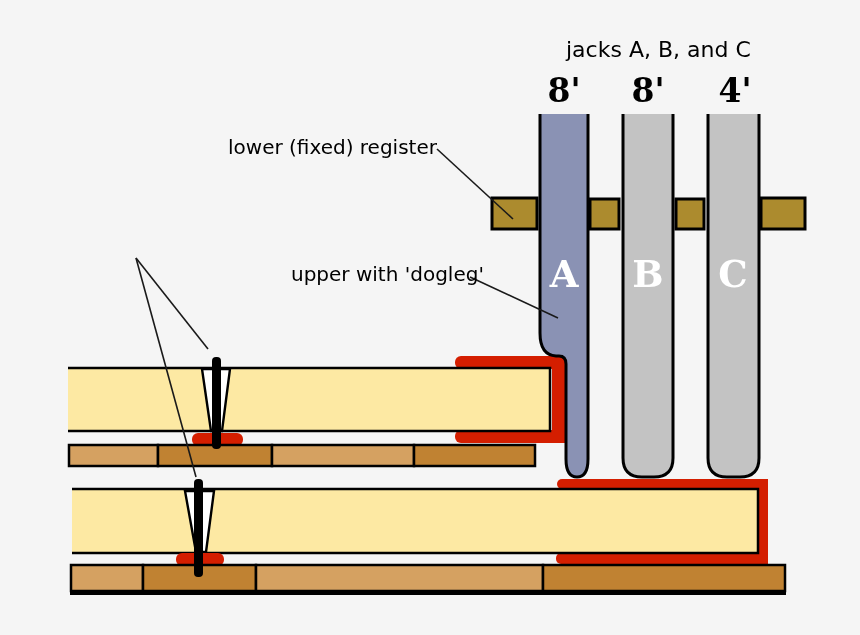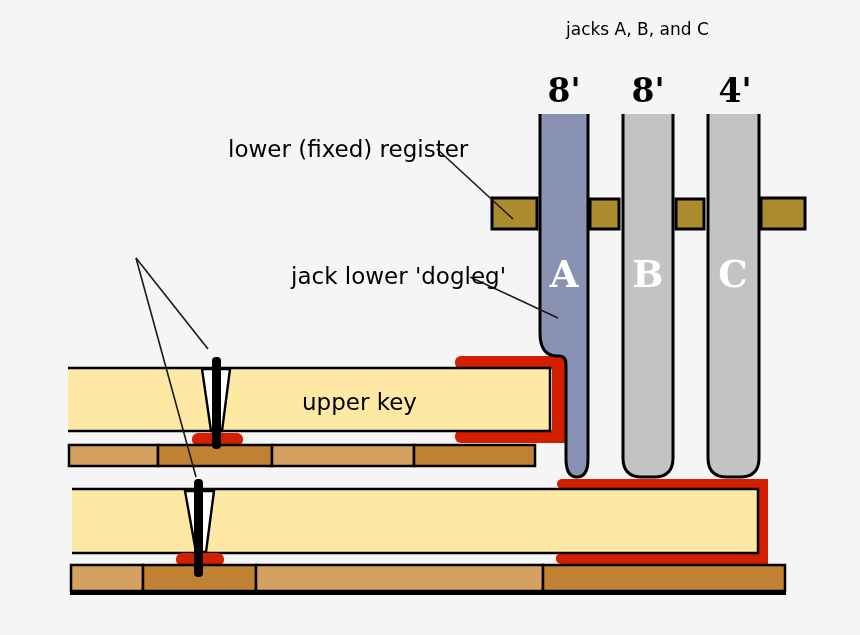--- a/index.html
+++ b/index.html
@@ -25,21 +25,21 @@
   .jack-a{fill:var(--jack-a-blue,#8a92b4);stroke:var(--outline-black,#000);stroke-width:3;}
   .jack-gray{fill:var(--jack-gray,#c3c3c3);stroke:var(--outline-black,#000);stroke-width:3;}
   .register{fill:var(--register-gold,#ac8b2e);stroke:var(--outline-black,#000);stroke-width:3;}
   .leader{stroke:#1a1a1a;stroke-width:1.6;fill:none;}
   .baseline{stroke:var(--outline-black,#000);stroke-width:4;fill:none;}
 
   
   .lbl{
     position:absolute;
     color:var(--label-text,#000);
-    font-size:23px;
+    font-size:20px;
     line-height:1.15;
     white-space:nowrap;
   }
   .stop{
     position:absolute;
     width:56px;
     text-align:center;
     font-family:"DejaVu Serif","Liberation Serif",serif;
     font-weight:bold;
     font-size:33px;
@@ -51,22 +51,22 @@
     width:56px;
     text-align:center;
     font-family:"DejaVu Serif","Liberation Serif",serif;
     font-weight:bold;
     font-size:37px;
     line-height:1;
     color:var(--jack-letter-white,#fff);
   }
   .heading{
     position:absolute;
-    left:566px;top:19px;
-    font-size:17px;
+    left:566px;top:37px;
+    font-size:22px;
     color:var(--label-text,#000);
     white-space:nowrap;
   }
 </style>
 </head>
 <body>
 
 <div id="stage">
 
   <svg id="gfx" width="860" height="635" viewBox="0 0 860 635">
@@ -131,15 +131,14 @@
 
   <div class="stop" style="left:536px;top:74px;">8'</div>
   <div class="stop" style="left:620px;top:74px;">8'</div>
   <div class="stop" style="left:707px;top:74px;">4'</div>
 
   <div class="jack-letter" style="left:536px;top:256px;">A</div>
   <div class="jack-letter" style="left:620px;top:256px;">B</div>
   <div class="jack-letter" style="left:705px;top:256px;">C</div>
 
   <div class="lbl" style="left:228px;top:136px;">lower (fixed) register</div>
-  <div class="lbl" style="left:291px;top:263px;">jack lower 'dogleg'</div>
-  <div class="lbl" style="left:302px;top:389px;">upper key</div>
+  <div class="lbl" style="left:291px;top:263px;">upper with 'dogleg'</div>
 </div>
 
 </body></html>

